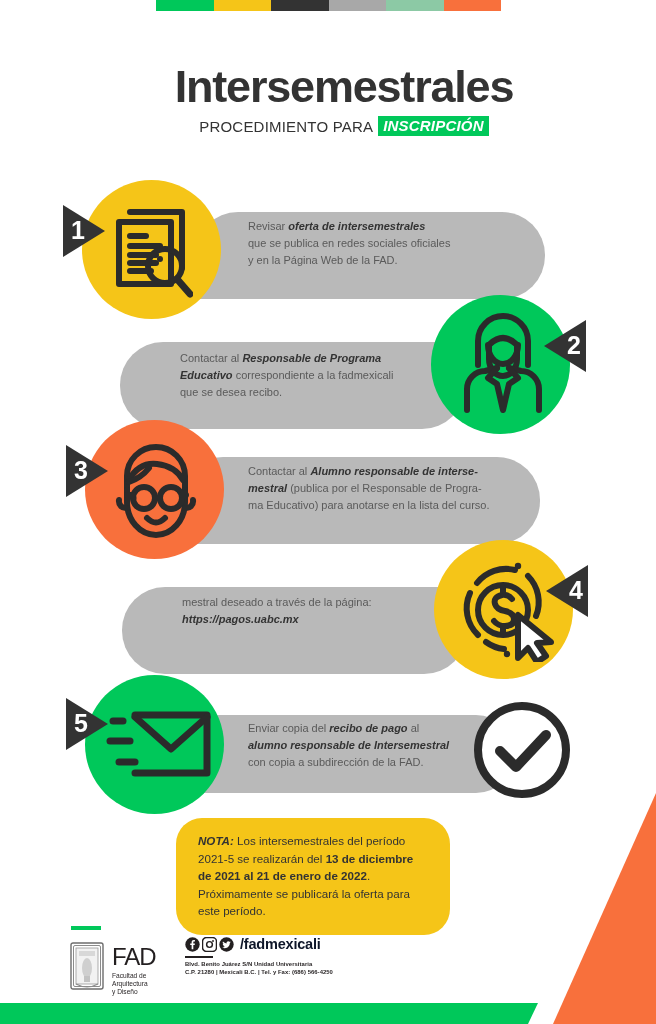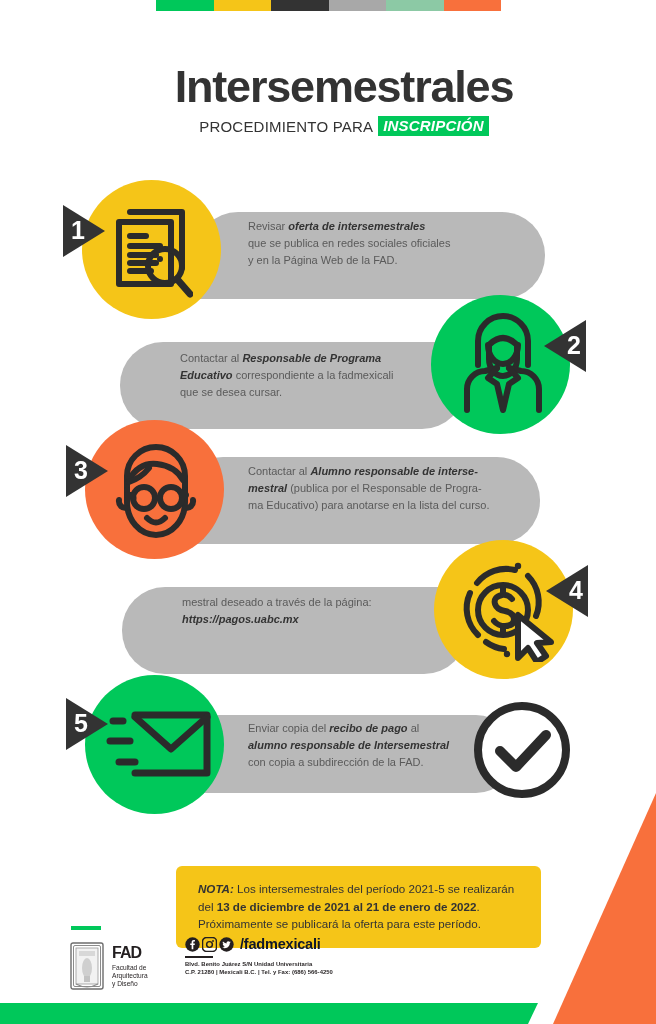--- a/index.html
+++ b/index.html
@@ -45,33 +45,33 @@
   .bar-text{
     position:absolute;color:#5a5a5a;font-size:11px;line-height:17px;
     z-index:6;
   }
   .bar-text b{color:#333333;font-style:italic;font-weight:bold;}
 
   .icon{position:absolute;z-index:5;}
 
   
   .nota{
-    position:absolute;left:176px;top:818px;width:365px;
-    background:#f5c518;border-radius:6px;padding:14px 22px 15px 22px;
-    box-sizing:border-box;color:#333333;font-size:11.6px;line-height:17.5px;margin-top:48px;
+    position:absolute;left:176px;top:818px;width:274px;
+    background:#f5c518;border-radius:26px;padding:14px 22px 15px 22px;
+    box-sizing:border-box;color:#333333;font-size:11.6px;line-height:17.5px;
   }
   .nota b.lead{font-style:italic;font-weight:bold;}
   .nota b{font-weight:bold;}
 
   
   .foot-rule{position:absolute;left:71px;top:926px;width:30px;height:4px;background:#00c85a;}
   .foot{position:absolute;left:70px;top:942px;display:flex;align-items:flex-start;}
   .shield{width:34px;height:48px;}
   .fadblock{margin-left:8px;margin-top:3px;}
-  .fad-word{font-size:16px;font-weight:bold;letter-spacing:-1px;color:#231f20;line-height:1;}
+  .fad-word{font-size:24px;font-weight:normal;letter-spacing:-1px;color:#231f20;line-height:1;}
   .fad-sub{font-size:6.6px;line-height:8.2px;color:#231f20;margin-top:3px;}
   .social{position:absolute;left:185px;top:936px;}
   .social-row{display:flex;align-items:center;}
   .social-row .handle{font-size:14.5px;font-weight:bold;color:#0f172a;margin-left:4px;letter-spacing:-0.2px;}
   .soc-ico{margin-right:2px;}
   .addr-rule{width:28px;height:2.4px;background:#231f20;margin:4px 0 3px 0;}
   .addr{font-size:5.9px;line-height:7.4px;color:#231f20;font-weight:bold;letter-spacing:0.05px;}
 
   
   .orange-tri{position:absolute;left:0;top:0;width:656px;height:1024px;pointer-events:none;}
@@ -136,21 +136,21 @@
         <path d="M6 100 V79 a18 18 0 0 1 18 -18 l12 -3"></path>
         <path d="M78 100 V79 a18 18 0 0 0 -18 -18 l-12 -3"></path>
         <path d="M36 58 l-9 10 l9 6 l6 26 l6 -26 l9 -6 l-9 -10"></path>
       </g>
     </svg>
     <div class="tag" style="left:544px;top:150px;border-width:26px 42px 26px 0;border-color:transparent #333333 transparent transparent;"></div>
     <div class="tag-num" style="left:567px;top:163px;">2</div>
     <div class="bar-text" style="left:180px;top:180px;width:290px;">
         <div><span>Contactar al </span><b>Responsable de Programa</b></div>
         <div><b>Educativo</b><span> correspondiente a la fadmexicali</span></div>
-        <div><span>que se desea cursar.</span></div>
+        <div><span>que se desea recibo.</span></div>
       </div>
 
     <div class="gray-bar" style="left:180px;top:287px;width:360px;height:87px;border-top-right-radius:43px;border-bottom-right-radius:43px;border-top-left-radius:43px;"></div>
     <div class="circle" style="left:85px;top:250px;width:139px;height:139px;background:#f8703c;"></div>
     <svg class="icon" style="left:113px;top:268px;" width="86" height="102" viewBox="0 0 86 102">
       <g fill="none" stroke="#2b2b2b" stroke-width="6" stroke-linecap="round" stroke-linejoin="round">
         <path d="M14 52 V38 a29 29 0 0 1 58 0 V52"></path>
         <path d="M14 52 v12 a29 33 0 0 0 58 0 V52"></path>
         <path d="M16 42 q10 -18 28 -16 q18 2 26 16"></path>
         <path d="M16 44 q12 -4 20 -14"></path>

